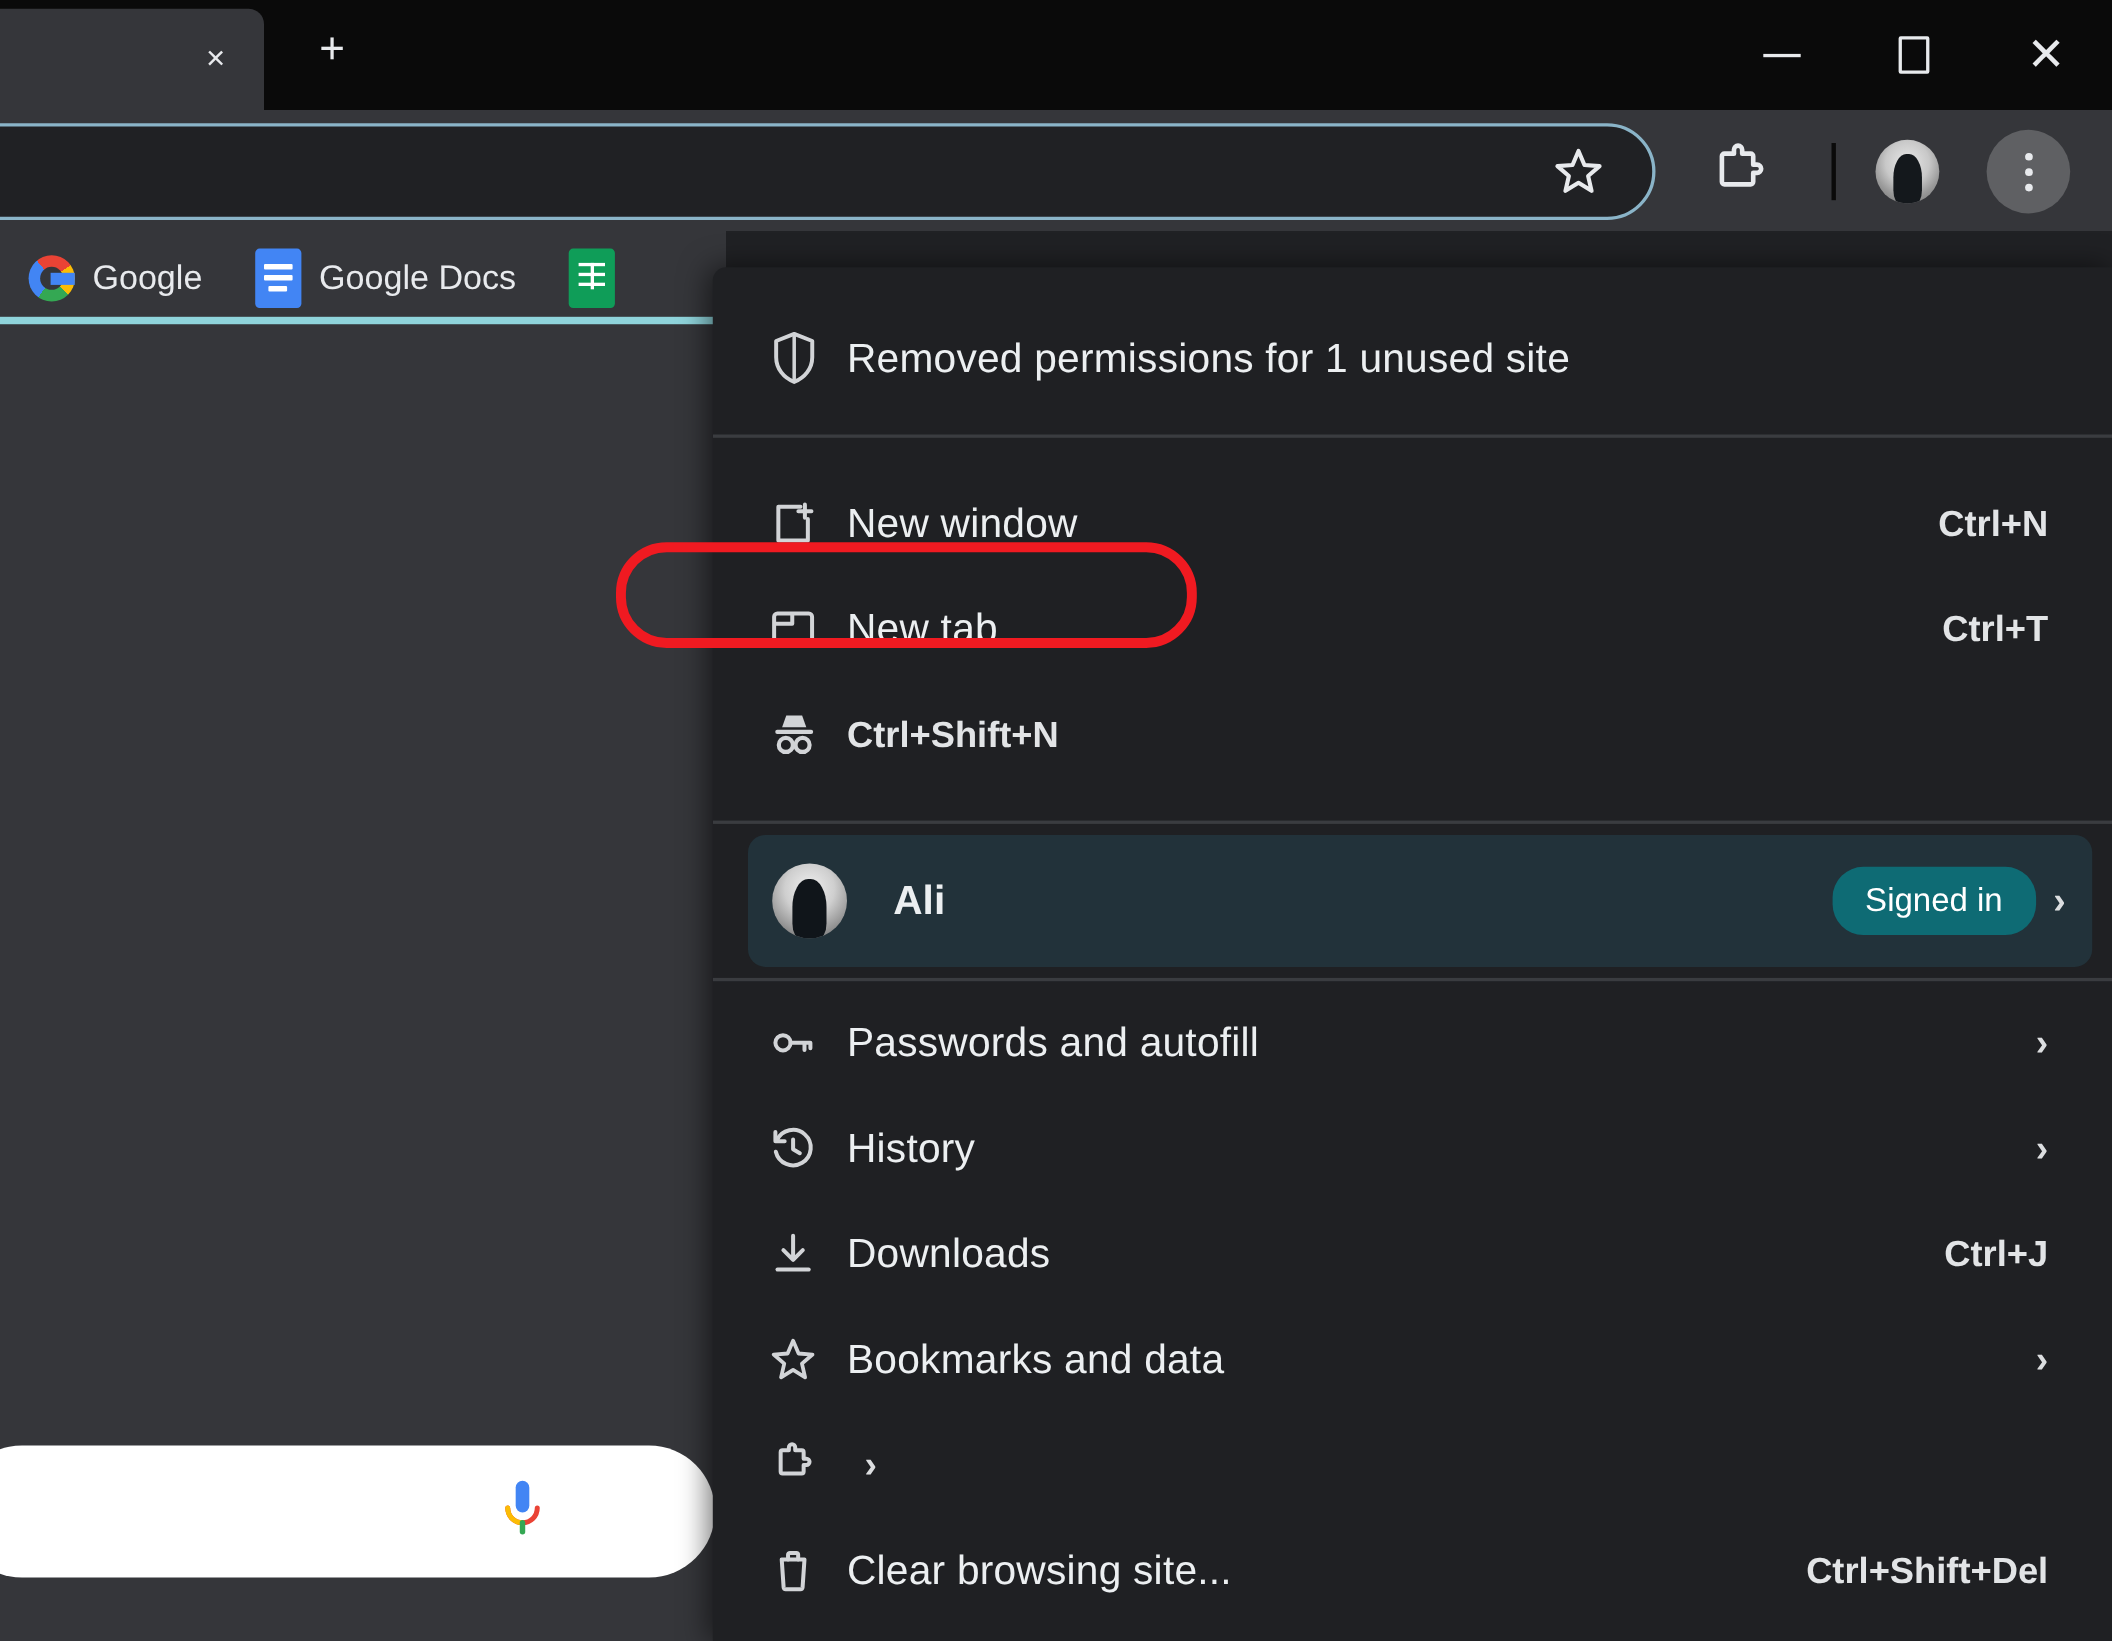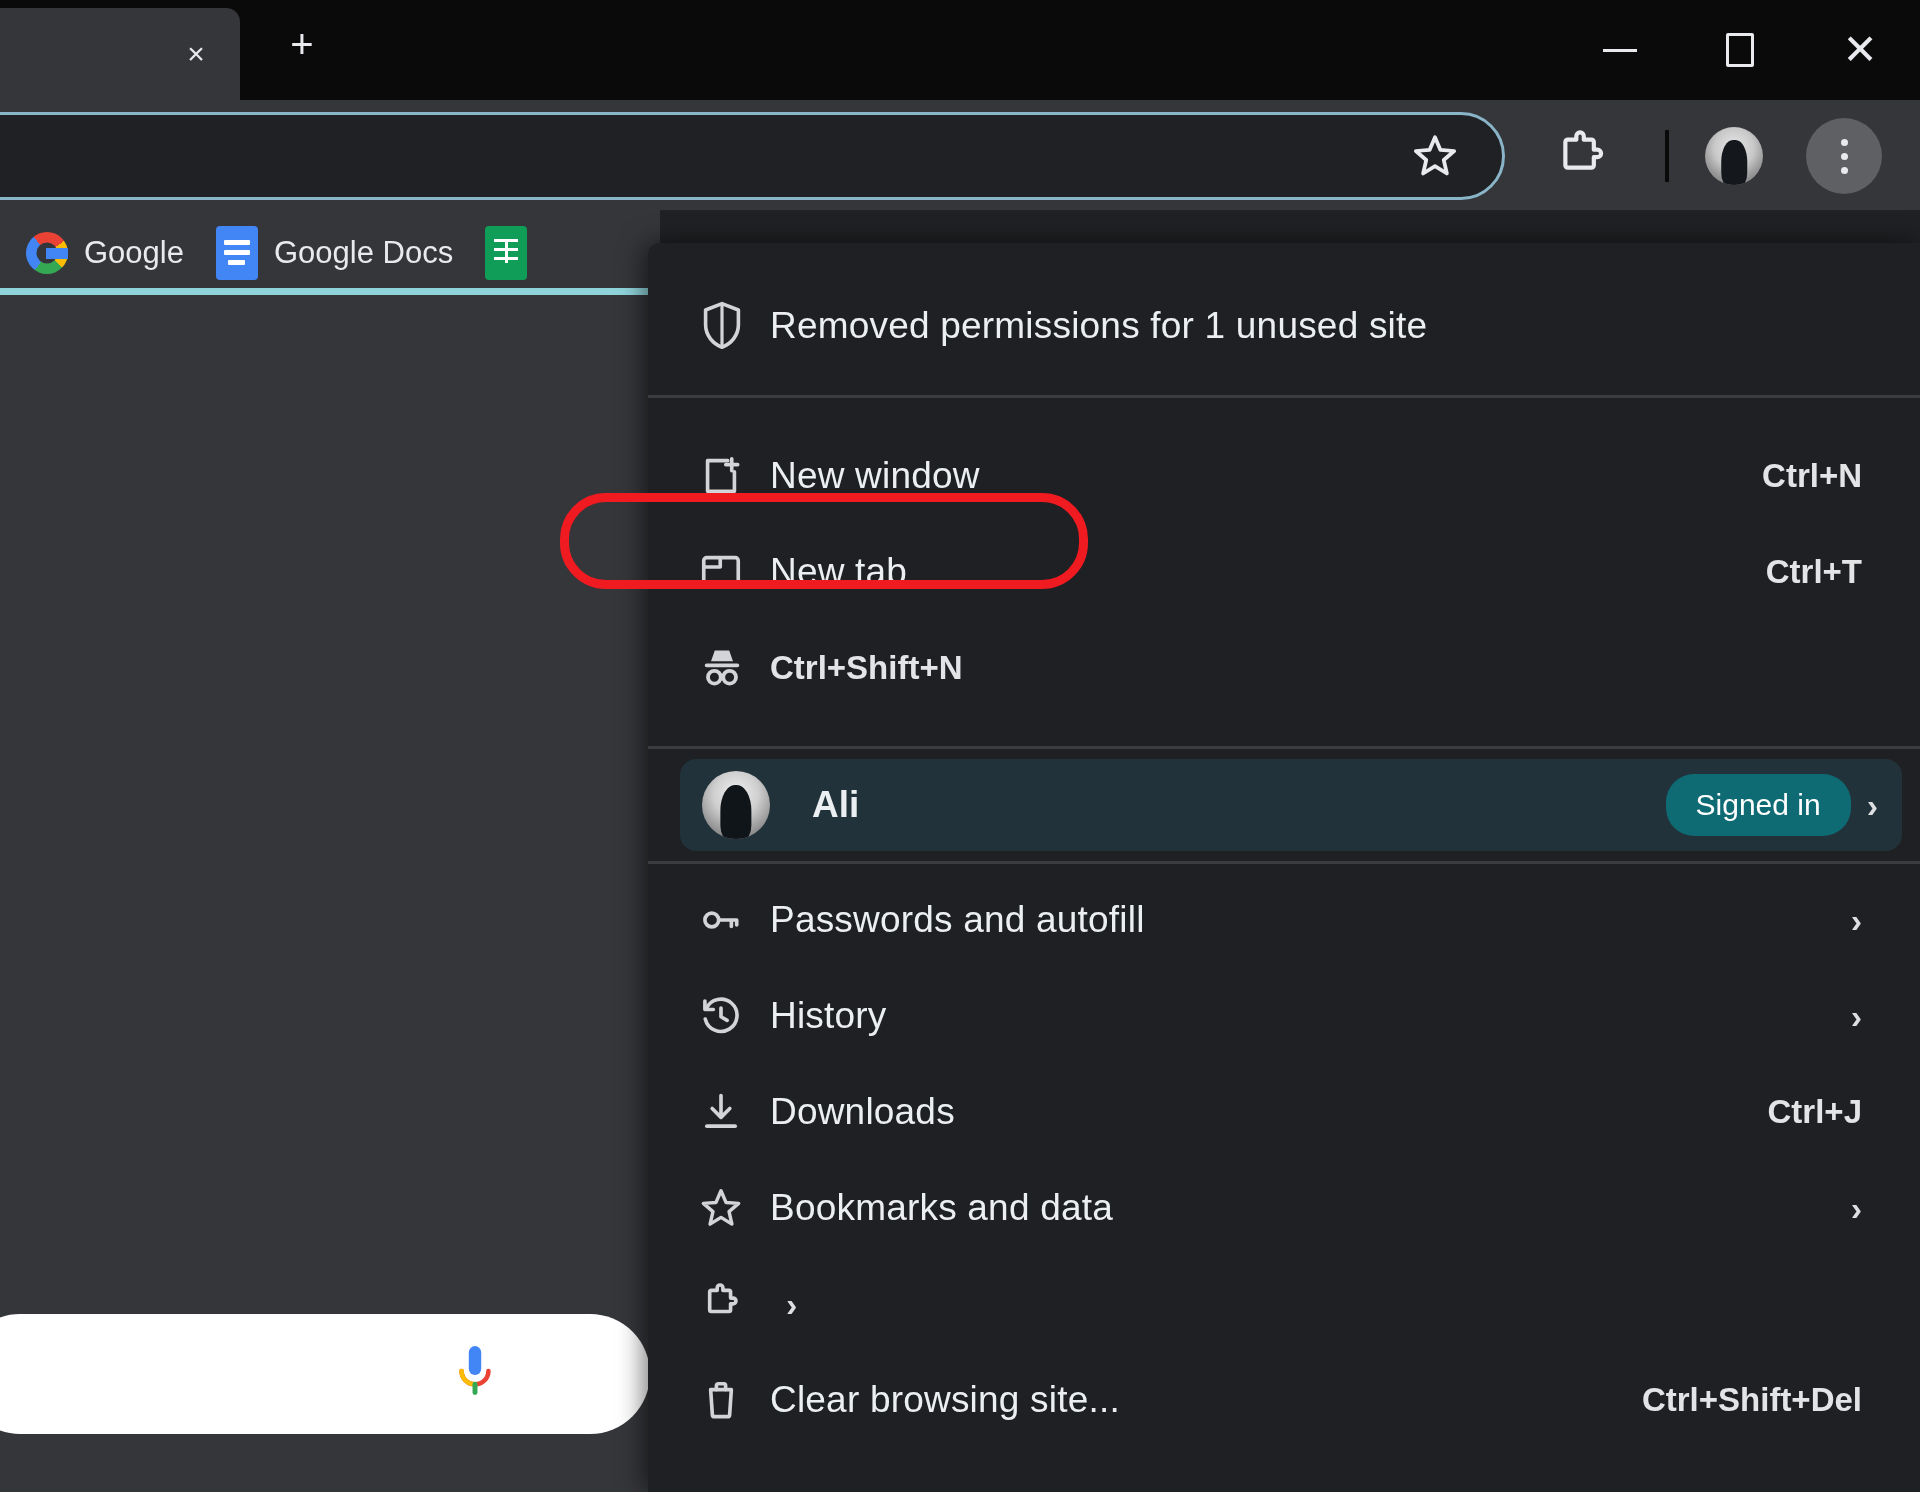--- a/index.html
+++ b/index.html
@@ -83,21 +83,21 @@
   
   .focusline {
     position: absolute; left: 0; top: 288px; width: 660px; height: 7px;
     background: #8fd4db;
   }
 
   
   .bookmarks {
     position: absolute; left: 0; top: 210px; width: 660px; height: 85px;
     background: #35363a;
-    display: flex; align-items: center; padding-left: 10px; gap: 0px;
+    display: flex; align-items: center; padding-left: 10px; gap: 16px;
   }
   .bm { display: flex; align-items: center; gap: 16px; padding: 0 16px; height: 66px; }
   .bm-label { color: #e8eaed; font-size: 31px; white-space: nowrap; }
   .ico-google {
     width: 42px; height: 42px; border-radius: 50%;
     background: conic-gradient(from -40deg, #ea4335 0deg 95deg, #fbbc05 95deg 175deg, #34a853 175deg 255deg, #4285f4 255deg 360deg);
     position: relative;
   }
   .ico-google::after {
     content: ""; position: absolute; left: 50%; top: 50%; transform: translate(-50%,-50%);
@@ -164,21 +164,21 @@
   }
   .menu-shortcut { color: #e2e4e6; font-size: 33px; font-weight: 700; white-space: nowrap; }
   .chev { color: #dcdee0; font-size: 34px; font-weight: 700; margin-left: 16px; }
   .sep { height: 3px; background: #3a3c40; margin: 8px 0; }
   .promo-row { height: 122px; }
   .promo-row .menu-label { font-size: 37px; }
   .spacer-sm { height: 22px; }
 
   
   .profile-card {
-    position: relative; margin: 10px 18px 10px 32px; height: 92px;
+    position: relative; margin: 10px 18px 10px 32px; height: 120px;
     background: #22323a; border-radius: 16px;
     display: flex; align-items: center; padding: 0 24px 0 22px;
   }
   .profile-avatar {
     width: 68px; height: 68px; border-radius: 50%;
     background: radial-gradient(circle at 50% 34%, #f0f0f0 0%, #cfcfcf 40%, #9b9b9b 68%, #5d5d5d 100%);
     position: relative; overflow: hidden; min-width: 68px;
   }
   .profile-avatar::after {
     content: ""; position: absolute; left: 50%; top: 20%;

